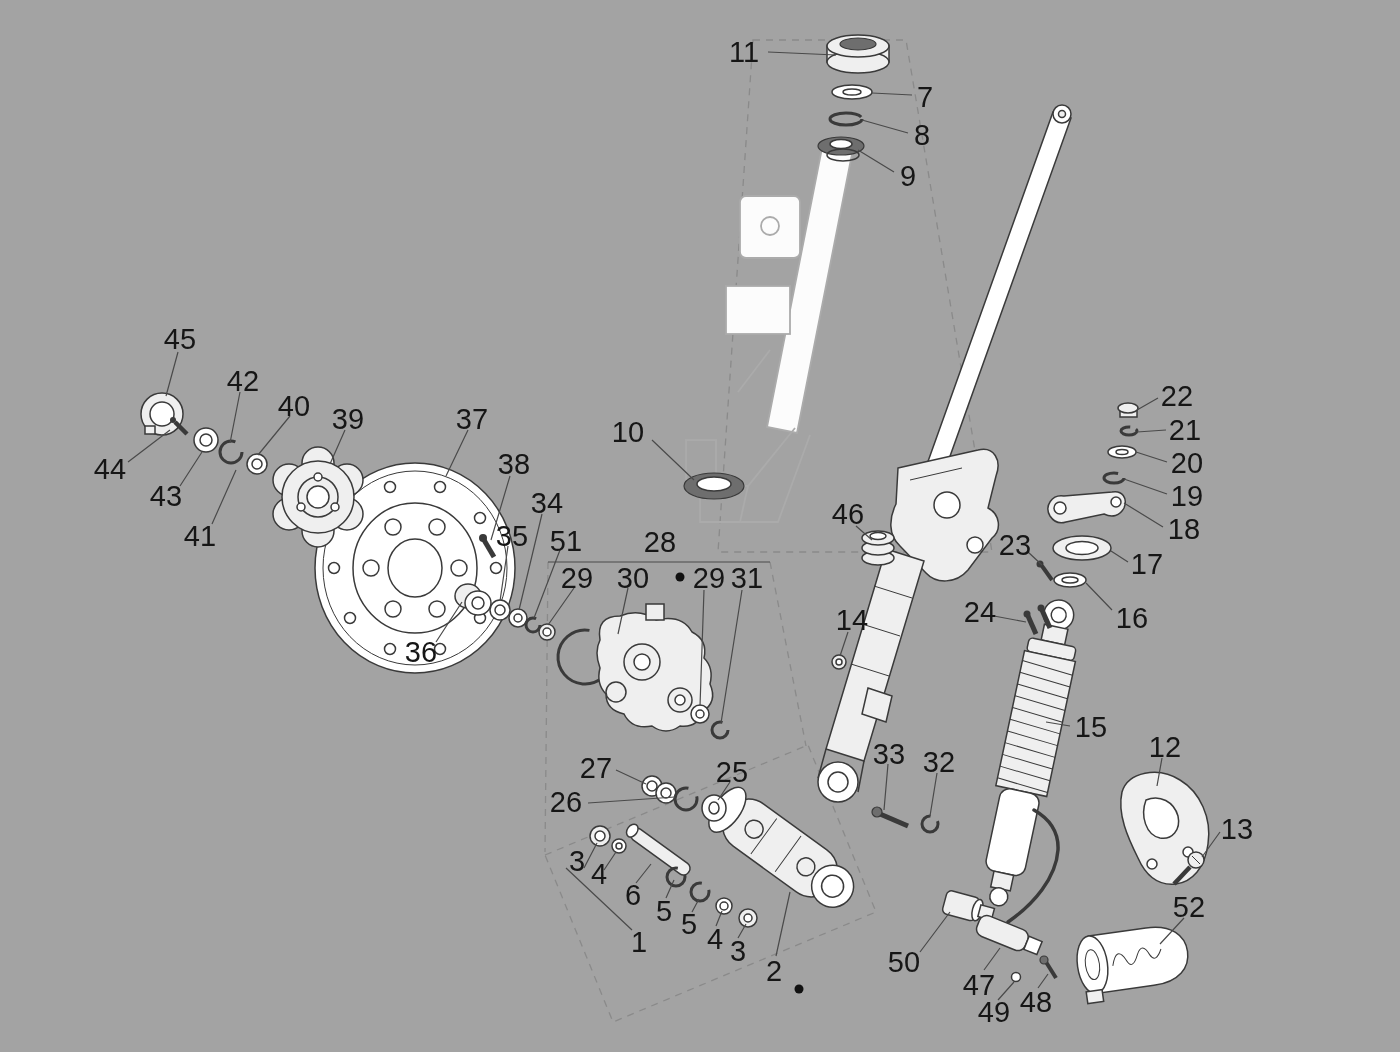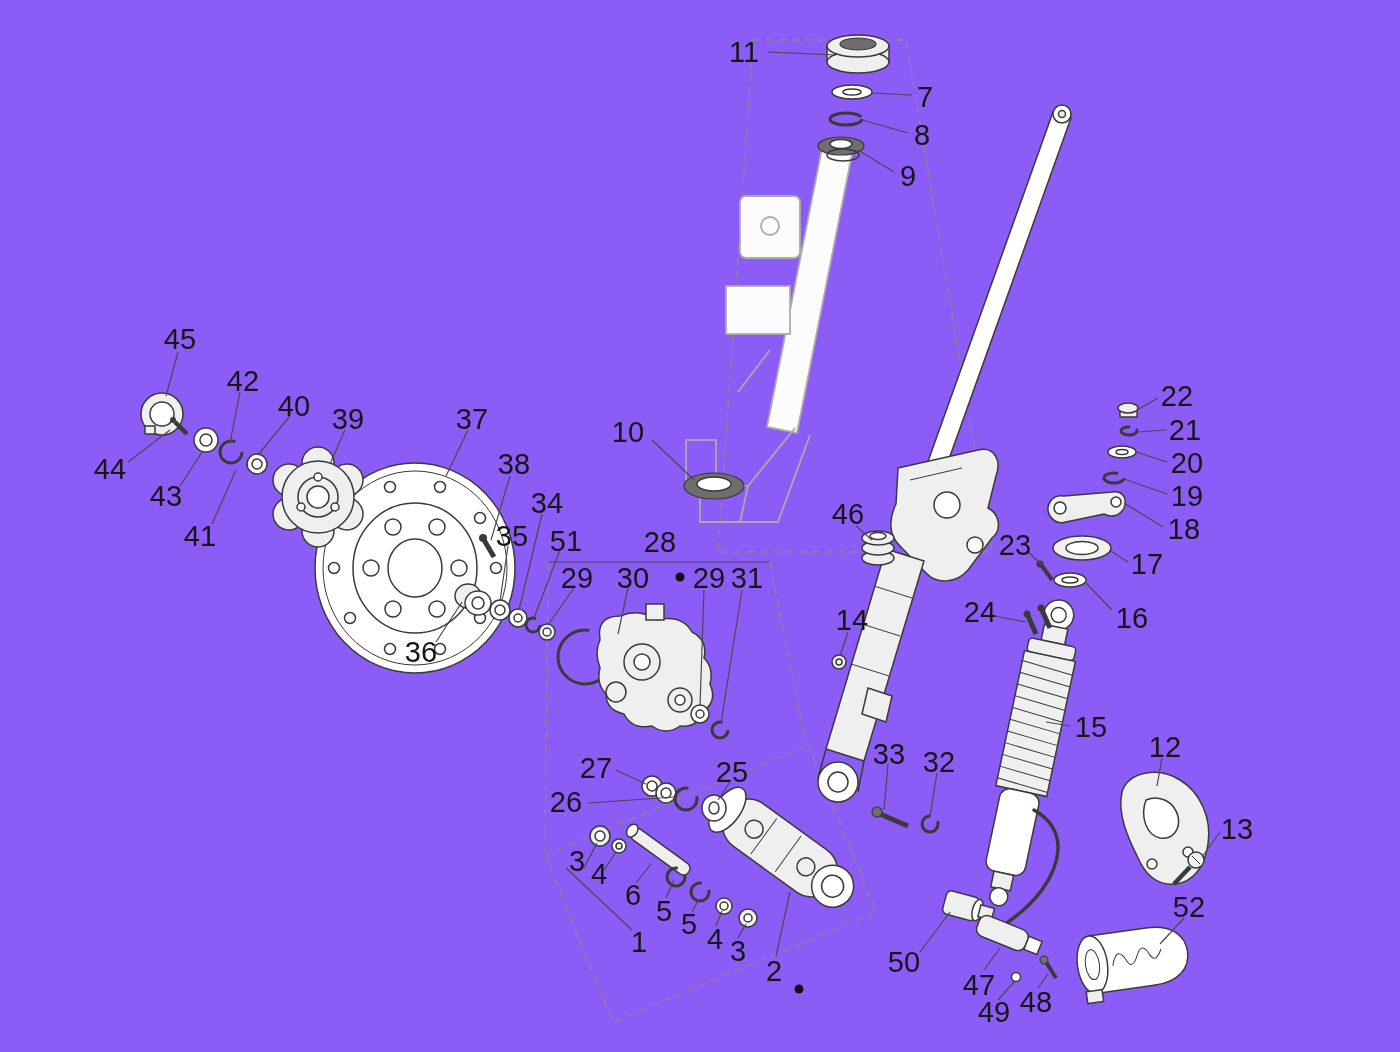--- a/index.html
+++ b/index.html
@@ -1,16 +1,16 @@
 <!DOCTYPE html>
 <html><head>
 <meta charset="utf-8">
 <style>
   html,body{margin:0;padding:0;background:#ffffff;}
-  .stage{position:relative;width:1400px;height:1052px;background:#8b5cf6;overflow:hidden;
+  .stage{position:relative;width:1400px;height:1052px;background:#a3a3a3;overflow:hidden;
          font-family:"Liberation Sans",sans-serif;}
   svg{display:block;}
   .ln{fill:none;stroke:#3a3a3a;stroke-width:1.5;}
   .thin{fill:none;stroke:#3a3a3a;stroke-width:1;}
   .fl{fill:#efefef;stroke:#3a3a3a;stroke-width:1.5;}
   .wh{fill:#ffffff;stroke:#3a3a3a;stroke-width:1.5;}
   .dk{fill:#6e6e6e;stroke:#3a3a3a;stroke-width:1.2;}
   .ring{fill:none;stroke:#3a3a3a;stroke-width:3;}
   .frame{fill:#fcfcfc;stroke:#ababab;stroke-width:1.8;}
   .frameln{fill:none;stroke:#ababab;stroke-width:1.8;}

